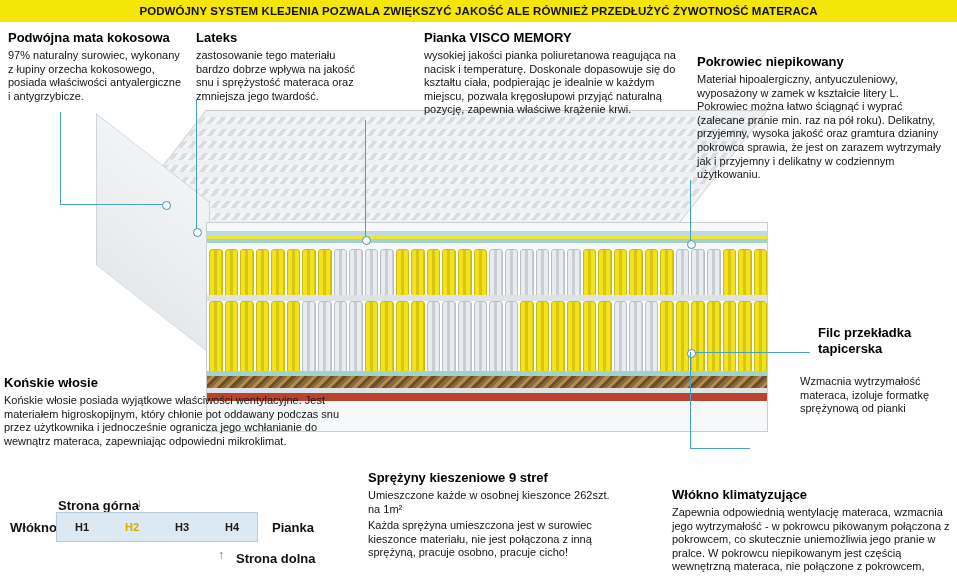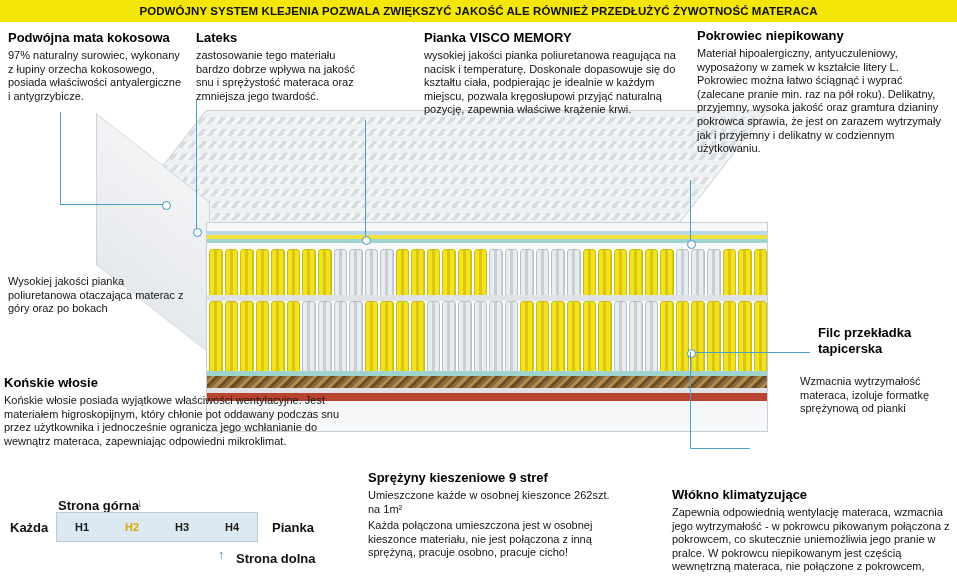--- a/index.html
+++ b/index.html
@@ -235,56 +235,55 @@
   <div class="cap" style="left:196px;top:30px;width:172px">
     <span class="h">Lateks</span>
     <span>zastosowanie tego materiału bardzo dobrze wpływa na jakość snu i sprężystość materaca oraz zmniejsza jego twardość.</span>
   </div>
 
   <div class="cap" style="left:424px;top:30px;width:255px">
     <span class="h">Pianka VISCO MEMORY</span>
     <span>wysokiej jakości pianka poliuretanowa reagująca na nacisk i temperaturę. Doskonale dopasowuje się do kształtu ciała, podpierając je idealnie w każdym miejscu, pozwala kręgosłupowi przyjąć naturalną pozycję, zapewnia właściwe krążenie krwi.</span>
   </div>
 
-  <div class="cap" style="left:697px;top:28px;width:252px">
+  <div class="cap" style="left:697px;top:54px;width:252px">
     <span class="h">Pokrowiec niepikowany</span>
     <span>Materiał hipoalergiczny, antyuczuleniowy, wyposażony w zamek w kształcie litery L. Pokrowiec można łatwo ściągnąć i wyprać (zalecane pranie min. raz na pół roku). Delikatny, przyjemny, wysoka jakość oraz gramtura dzianiny pokrowca sprawia, że jest on zarazem wytrzymały jak i przyjemny i delikatny w codziennym użytkowaniu.</span>
   </div>
 
   <div class="cap" style="left:8px;top:275px;width:178px">
-    <span>Wysokiej jakości pianka poliuretanowa otaczająca materac z góry oraz po bokach</span>
   </div>
 
   <div class="cap" style="left:4px;top:375px;width:355px">
     <span class="h">Końskie włosie</span>
     <span>Końskie włosie posiada wyjątkowe właściwości wentylacyjne. Jest materiałem higroskopijnym, który chłonie pot oddawany podczas snu przez użytkownika i jednocześnie ogranicza jego wchłanianie do wewnątrz materaca, zapewniając odpowiedni mikroklimat.</span>
   </div>
 
   <div class="cap" style="left:368px;top:470px;width:245px">
     <span class="h">Sprężyny kieszeniowe 9 stref</span>
     <span>Umieszczone każde w osobnej kieszonce 262szt. na 1m²</span>
-    <span style="display:block;margin-top:3px">Każda połączona umieszczona jest w osobnej kieszonce materiału, nie jest połączona z inną sprężyną, pracuje osobno, pracuje cicho!</span>
+    <span style="display:block;margin-top:3px">Każda sprężyna umieszczona jest w surowiec kieszonce materiału, nie jest połączona z inną sprężyną, pracuje osobno, pracuje cicho!</span>
   </div>
 
   <div class="cap" style="left:818px;top:325px;width:132px">
     <span class="h">Filc przekładka tapicerska</span>
   </div>
   <div class="cap" style="left:800px;top:375px;width:150px">
     <span>Wzmacnia wytrzymałość materaca, izoluje formatkę sprężynową od pianki</span>
   </div>
 
   <div class="cap" style="left:672px;top:487px;width:278px">
     <span class="h">Włókno klimatyzujące</span>
     <span>Zapewnia odpowiednią wentylację materaca, wzmacnia jego wytrzymałość - w pokrowcu pikowanym połączona z pokrowcem, co skutecznie uniemożliwia jego pranie w pralce. W pokrowcu niepikowanym jest częścią wewnętrzną materaca, nie połączone z pokrowcem, pozwala na pranie pokrowca w pralce.</span>
   </div>
 
   <div class="lbl" style="left:58px;top:498px">Strona górna</div>
   <div class="arrow" style="left:136px;top:496px">↓</div>
 
-  <div class="lbl" style="left:10px;top:520px">Każda</div>
+  <div class="lbl" style="left:10px;top:520px">Włókno</div>
   <div class="scalebox">
     <div>H1</div>
     <div class="s-h2">H2</div>
     <div>H3</div>
     <div>H4</div>
   </div>
   <div class="lbl" style="left:272px;top:520px">Pianka</div>
 
   <div class="arrow" style="left:218px;top:548px">↑</div>
   <div class="lbl" style="left:236px;top:551px">Strona dolna</div>

